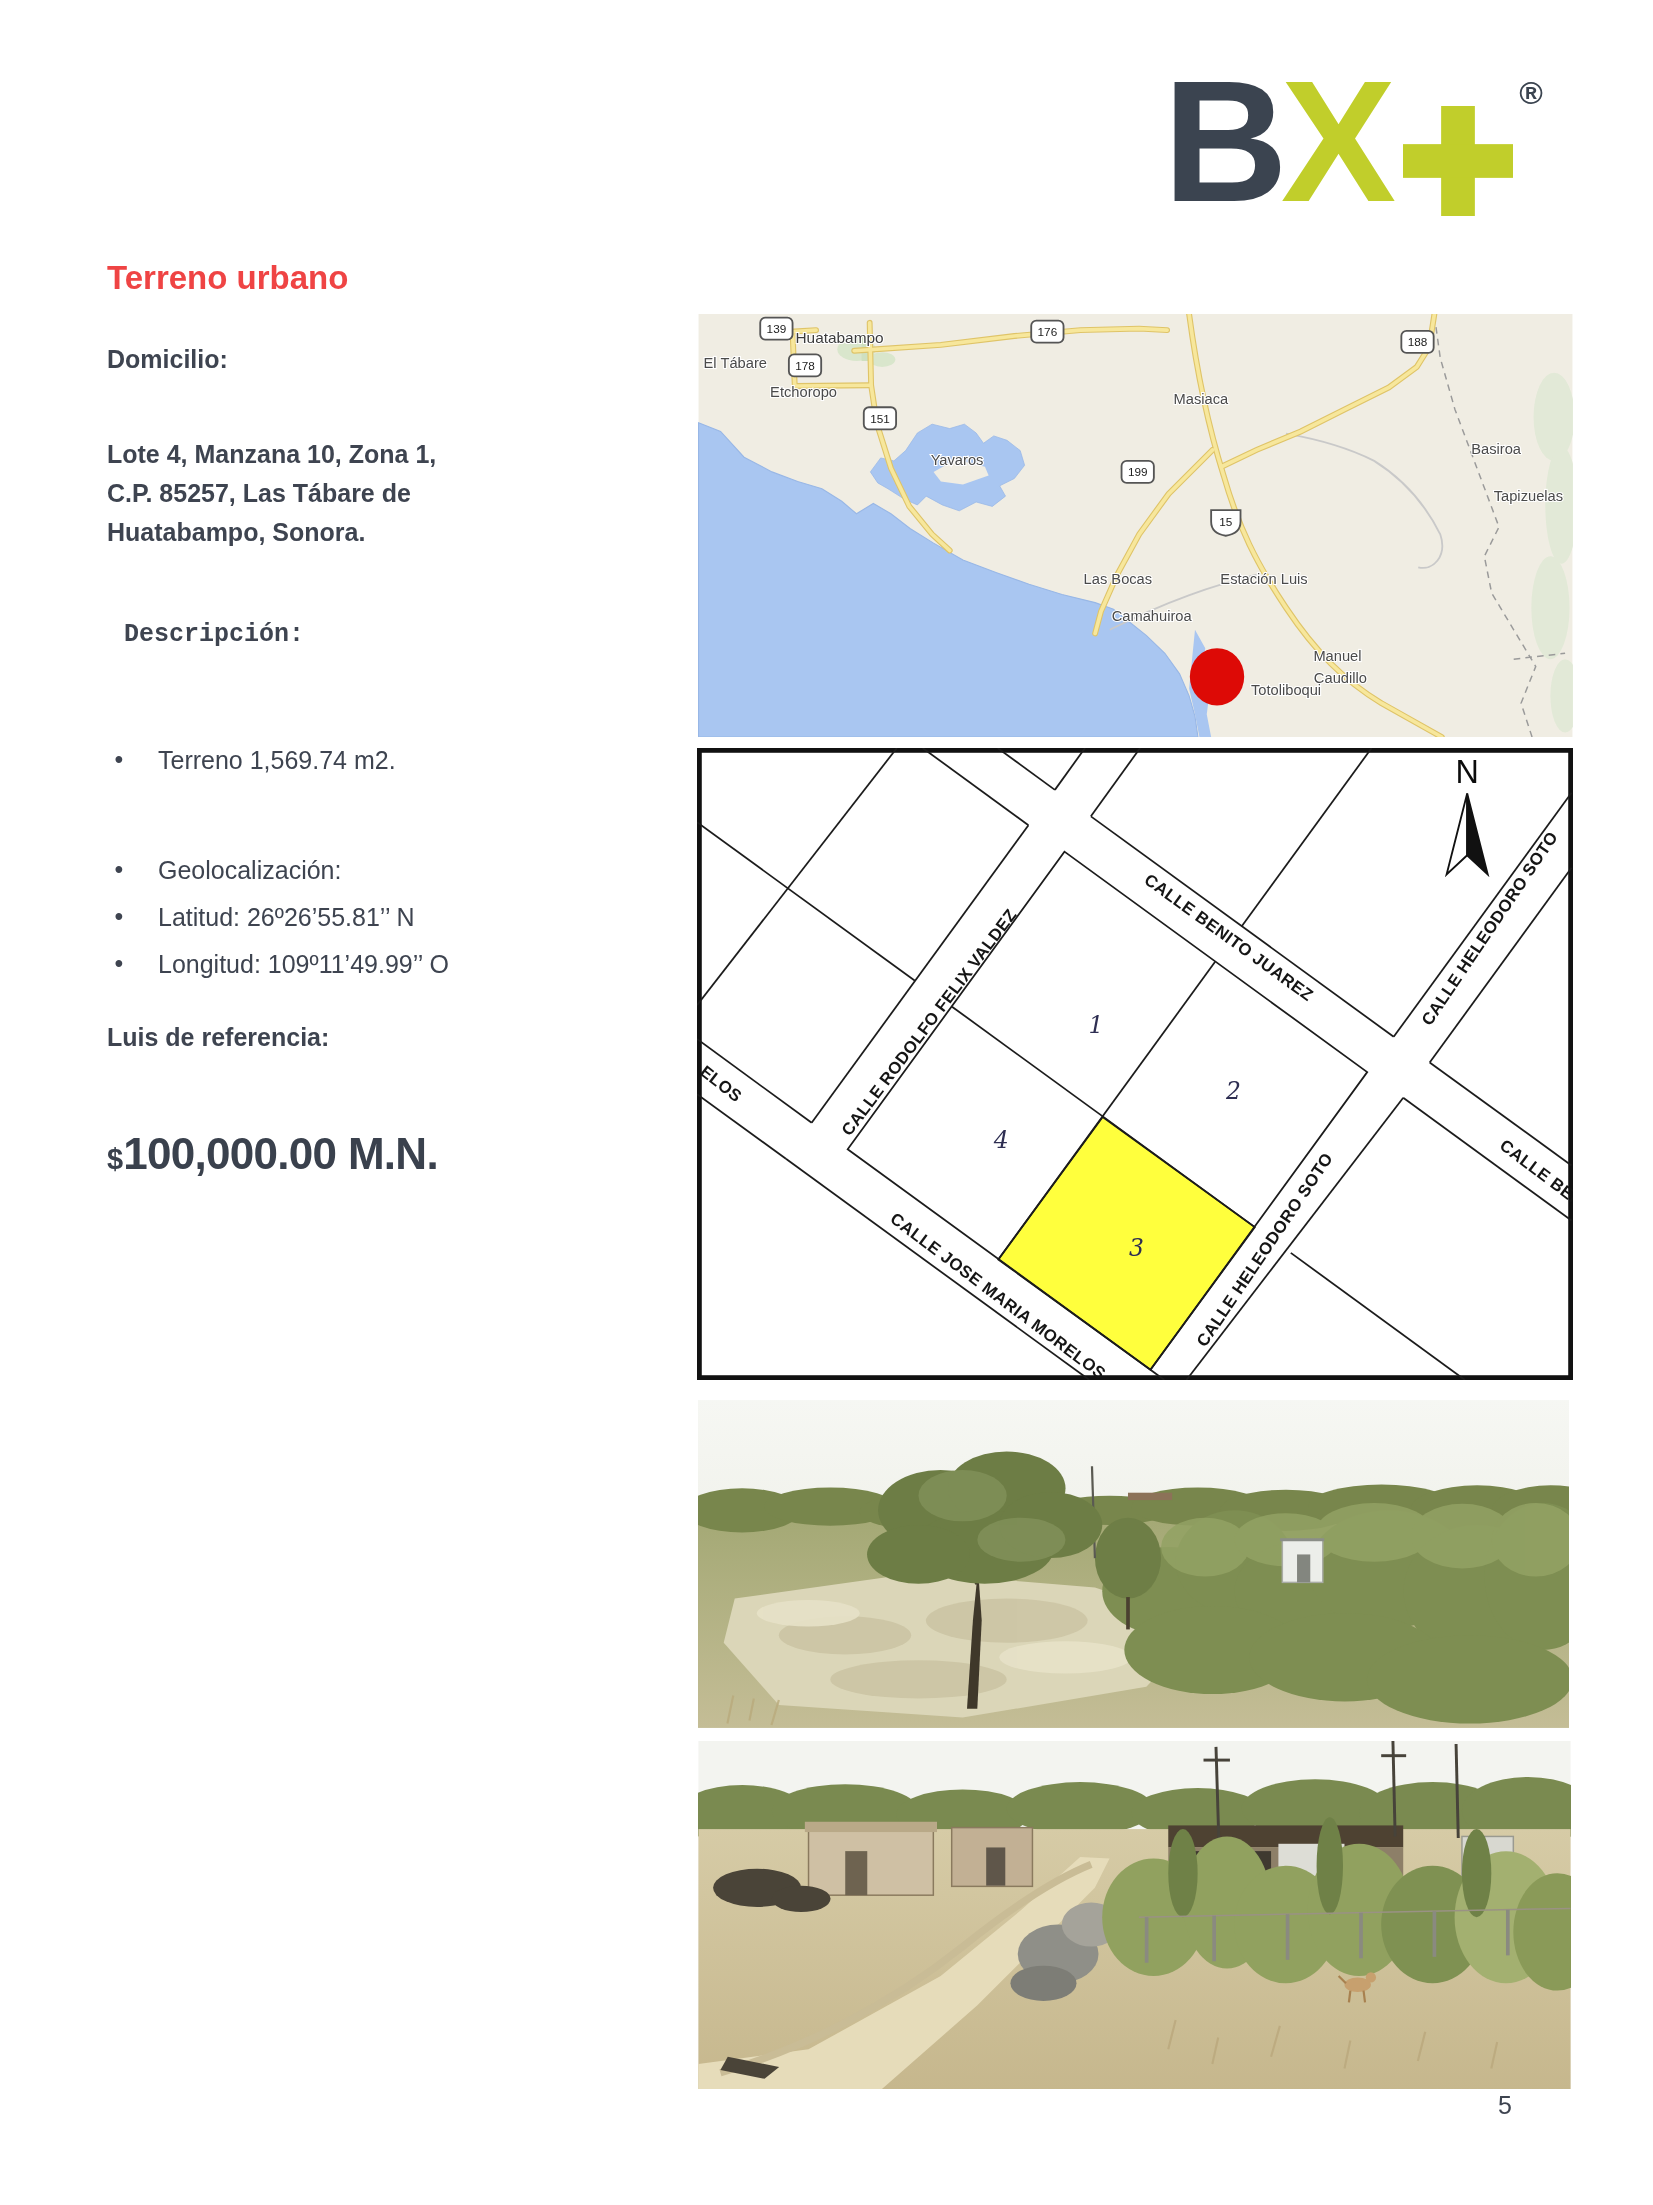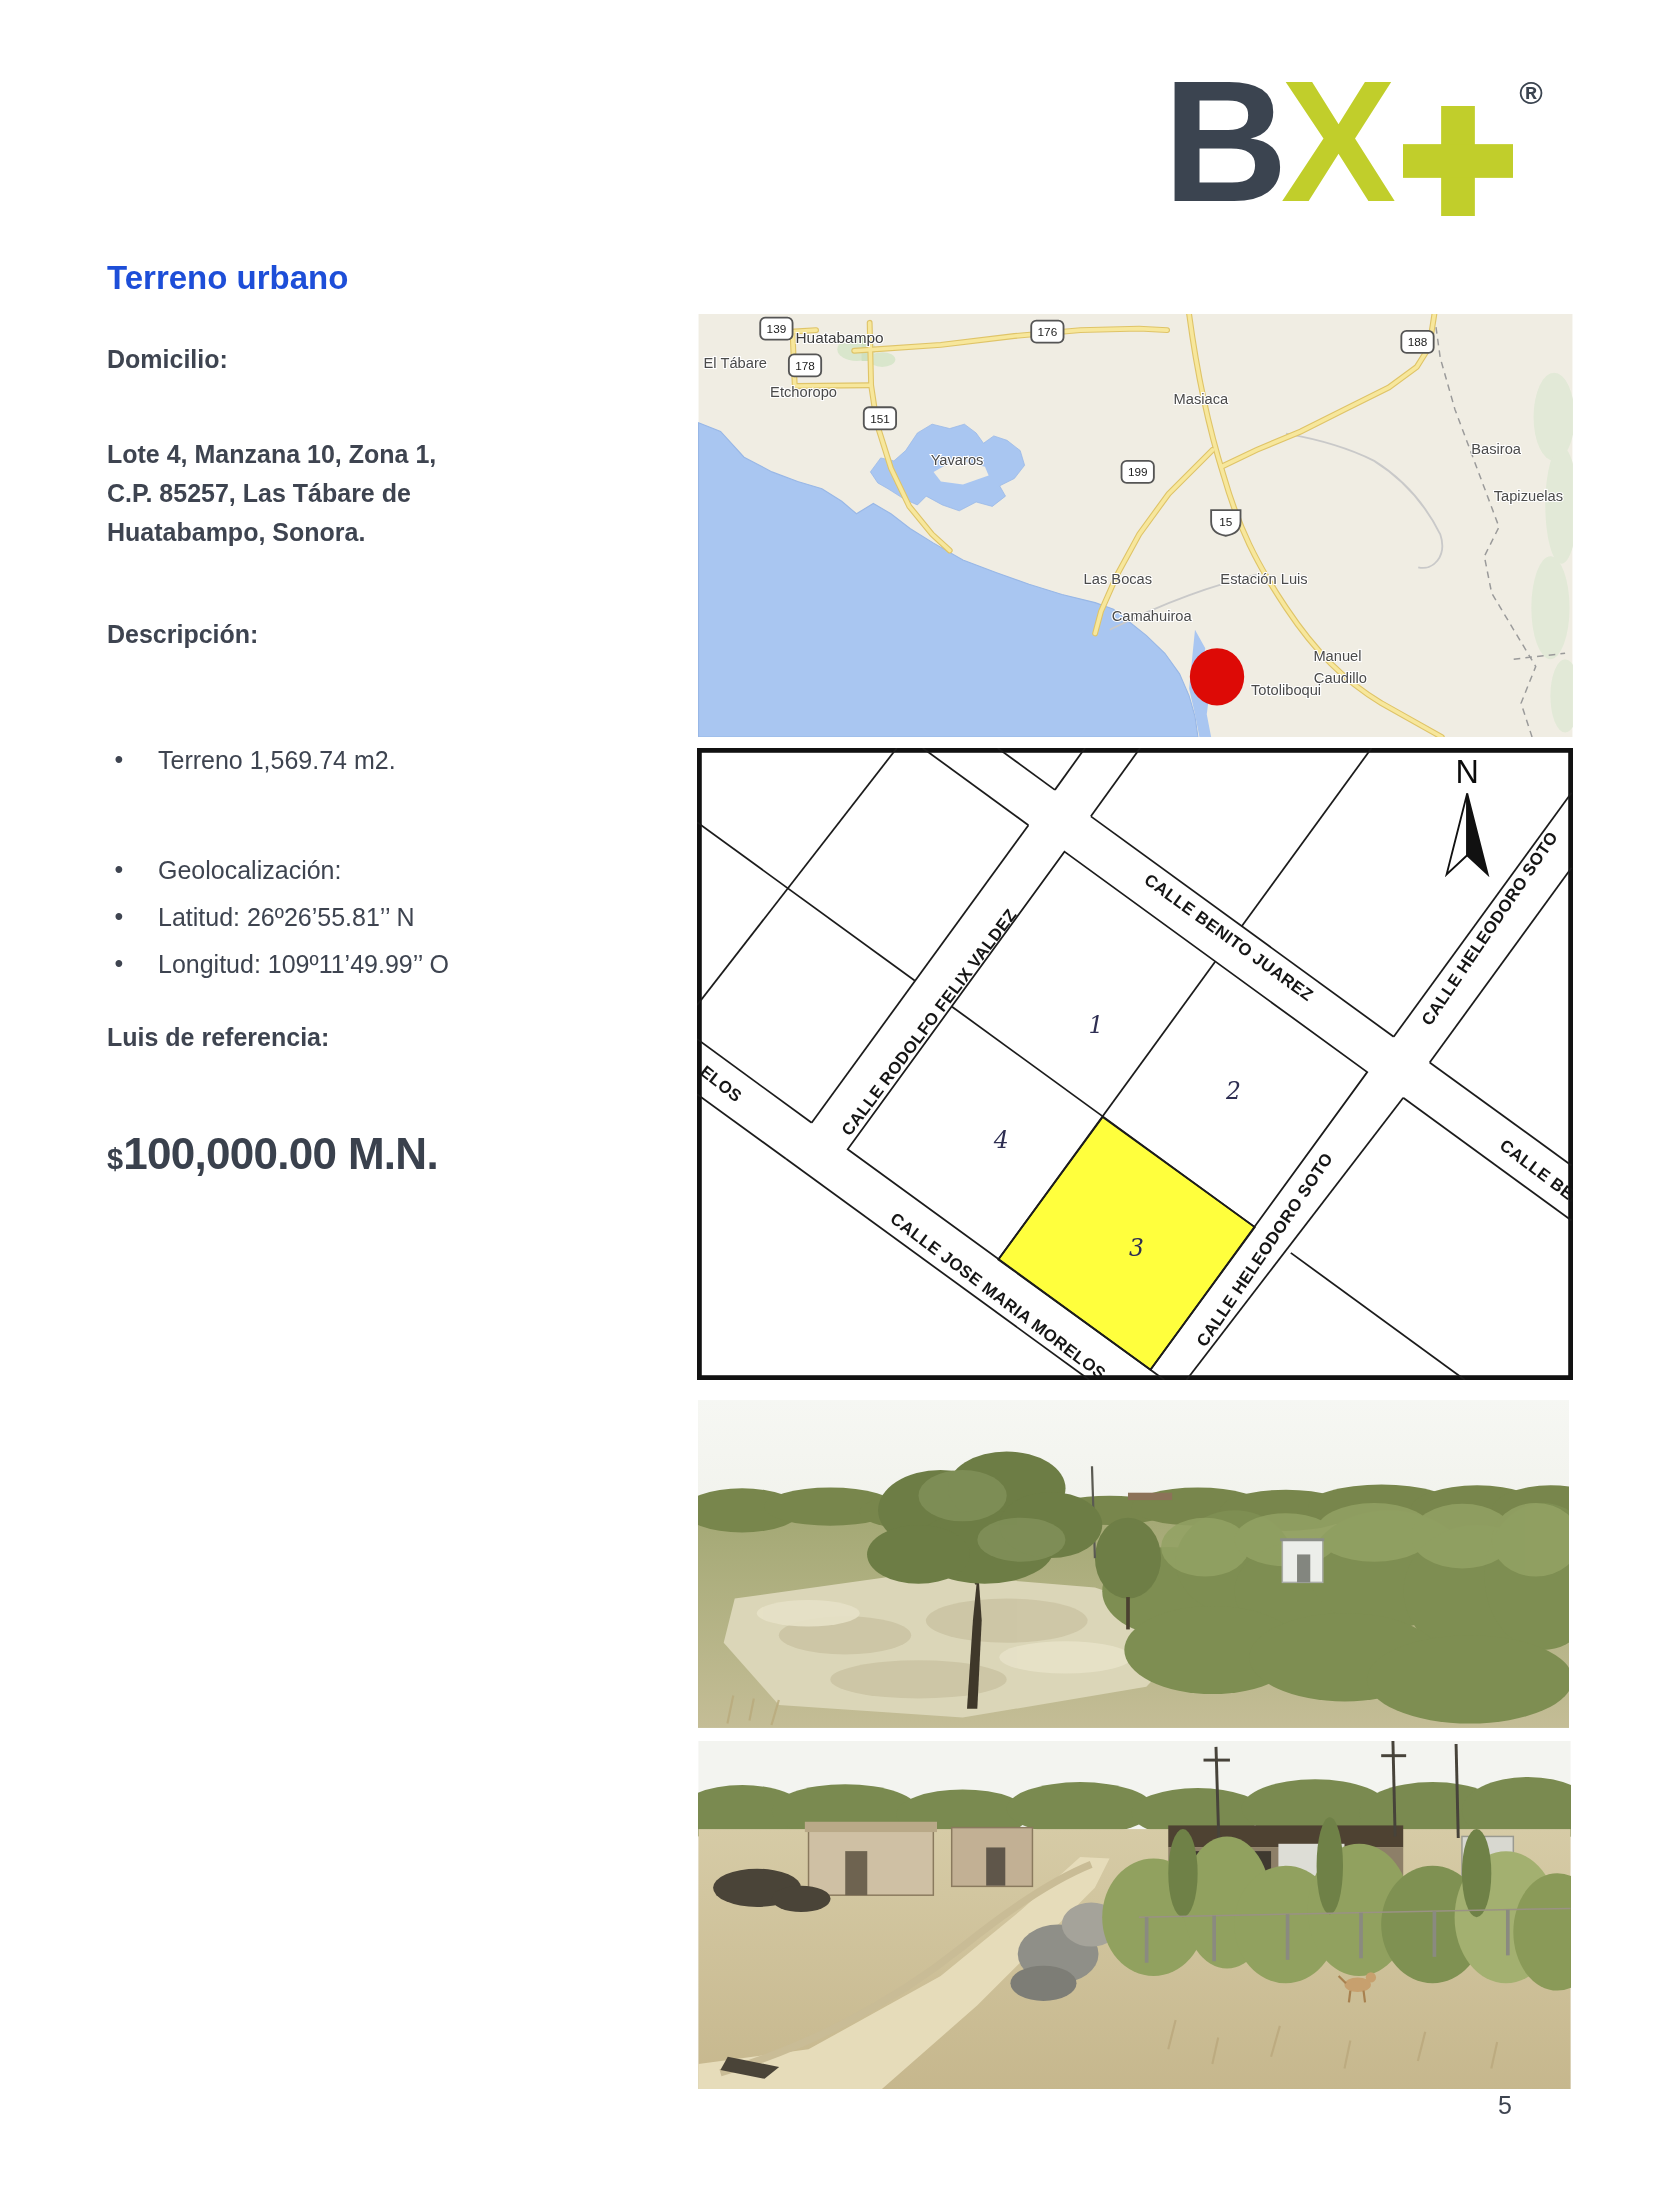--- a/index.html
+++ b/index.html
@@ -6,26 +6,26 @@
   #page{position:relative;width:1654px;height:2205px;background:#ffffff;overflow:hidden;
         font-family:"Liberation Sans",sans-serif;color:#3e4450;}
   .abs{position:absolute;}
   
   .logo{left:1163px;top:71px;display:flex;align-items:flex-start;}
   .logo .lb{font-size:173px;line-height:140px;font-weight:800;color:#3b4450;letter-spacing:-4.4px;}
   .logo .lx{font-size:173px;line-height:140px;font-weight:800;color:#c1ce2b;margin-left:-2.9px;}
   .logo .plus{margin:35px 0 0 7.4px;}
   .logo .reg{font-size:32px;font-weight:700;color:#3b4450;margin:4.4px 0 0 5.9px;}
   
-  .title{left:107px;top:259px;font-size:33px;font-weight:700;color:#1d4ed8;}
+  .title{left:107px;top:259px;font-size:33px;font-weight:700;color:#ef4444;}
   .h2{font-size:25px;font-weight:700;}
   .body-text{font-size:25px;font-weight:700;line-height:39px;}
   .dom{left:107px;top:345px;}
   .addr{left:107px;top:435px;}
-  .desc{left:107px;top:620px;}
+  .desc{left:124px;top:620px;font-family:Liberation Mono, monospace;}
   .valor{left:107px;top:1023px;}
   ul.blist{list-style:none;margin:0;padding:0;}
   ul.blist li{position:relative;padding-left:51px;font-size:25px;}
   ul.blist li::before{content:"\2022";position:absolute;left:7.4px;top:-1.5px;font-size:25px;}
   .b1{left:107px;top:746px;}
   .b2{left:107px;top:847px;}
   .b2 li{line-height:47px;}
   .price{left:107px;top:1101px;font-weight:700;color:#3a414d;margin-top:28px;}
   .price .cur{font-size:29px;vertical-align:baseline;}
   .price .num{font-size:44px;letter-spacing:-0.7px;}

